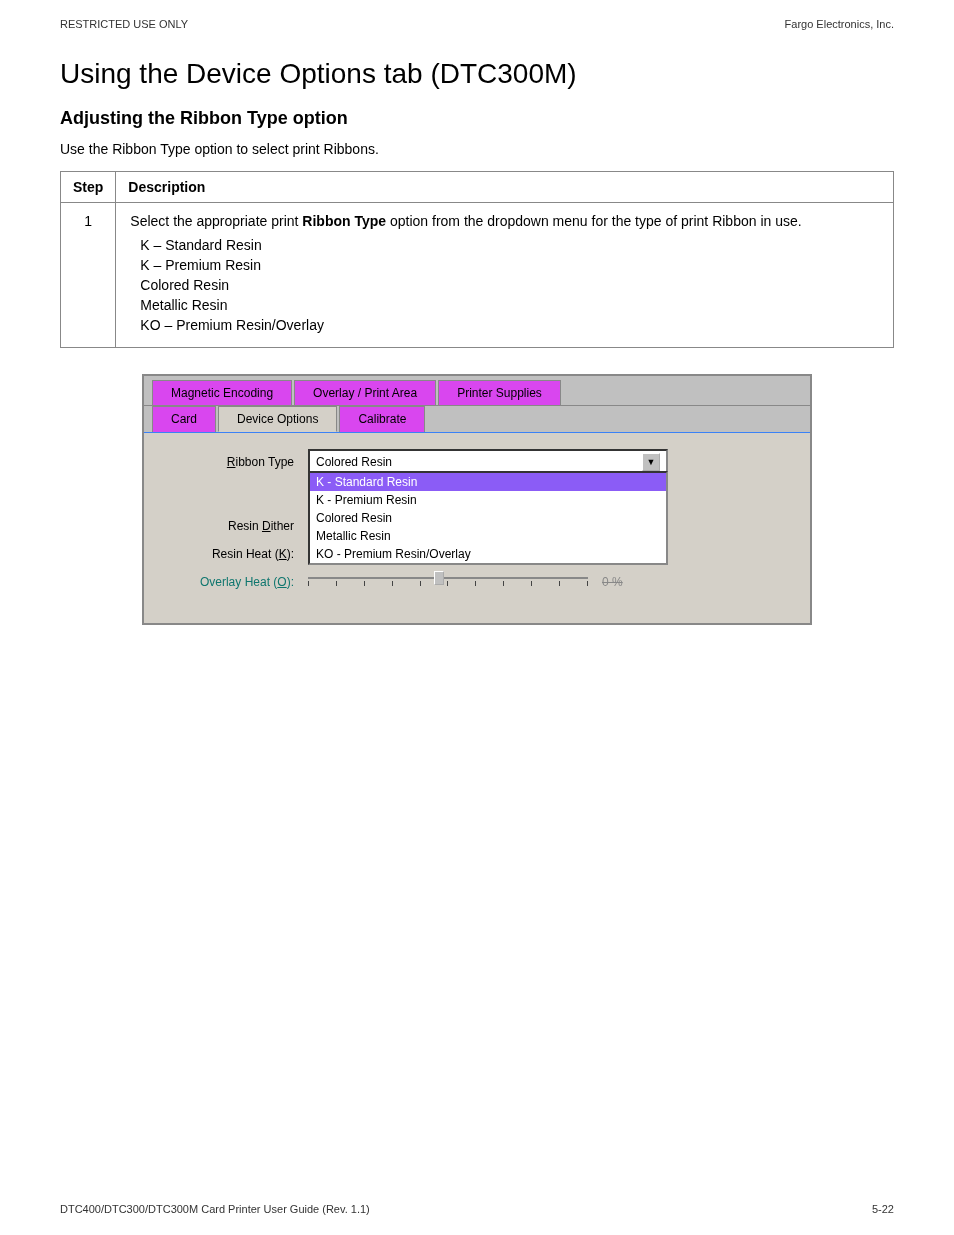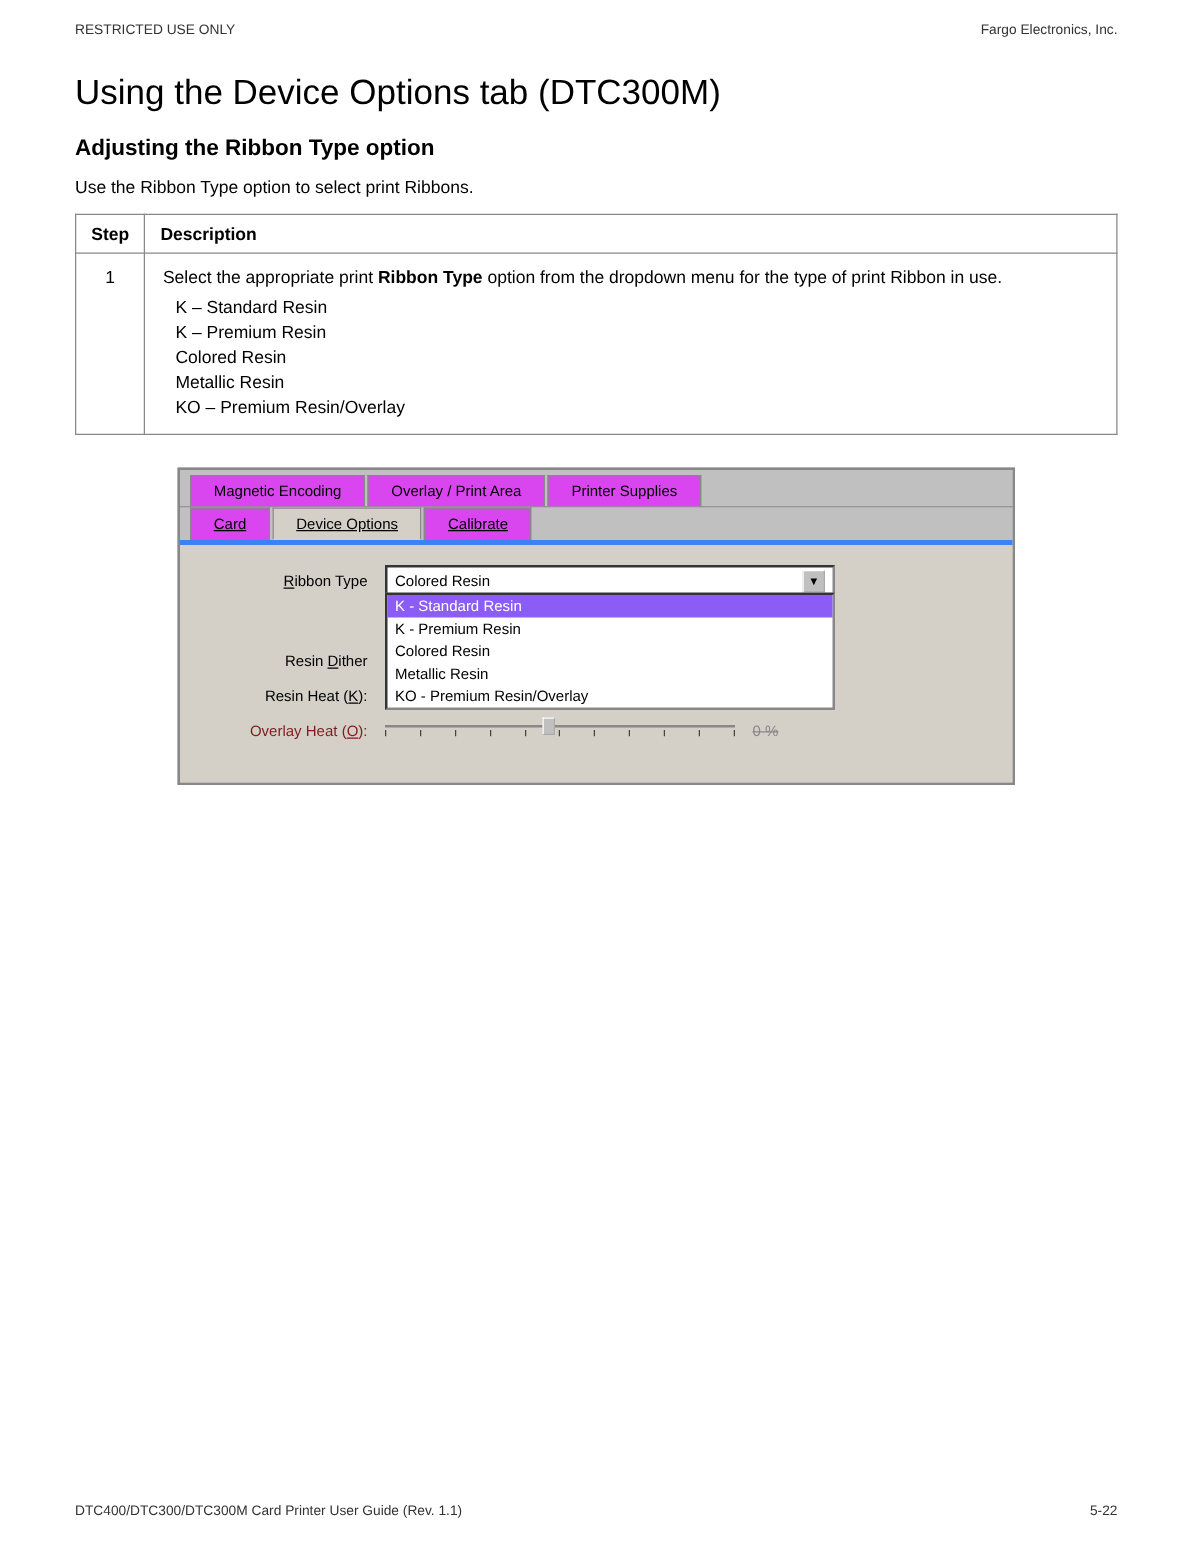--- a/index.html
+++ b/index.html
@@ -118,23 +118,22 @@
       background: #d4d0c8;
       font-weight: normal;
       border-bottom: 1px solid #d4d0c8;
       z-index: 1;
       position: relative;
     }
 
     .dialog-tabs-row2 {
       display: flex;
       background: #c0c0c0;
-      border-bottom: 4px solid #3b82f6;
+      border-bottom: 1px solid #3b82f6;
       padding: 0 8px;
-      text-decoration: underline;
     }
 
     .dialog-tabs-row2 .dialog-tab {
       margin-top: 0;
     }
 
     .dialog-body {
       background: #d4d0c8;
       padding: 16px 20px 20px 20px;
     }
@@ -270,21 +269,21 @@
       text-decoration: line-through;
       color: #888;
     }
 
     .slider-value.active {
       text-decoration: none;
       color: #000;
     }
 
     .slider-label.disabled {
-      color: #7f1d1d;
+      color: #0f766e;
     }
 
     
     .checkboxes-row {
       display: flex;
       align-items: center;
       margin-top: 10px;
       margin-left: 20px;
       gap: 60px;
     }

